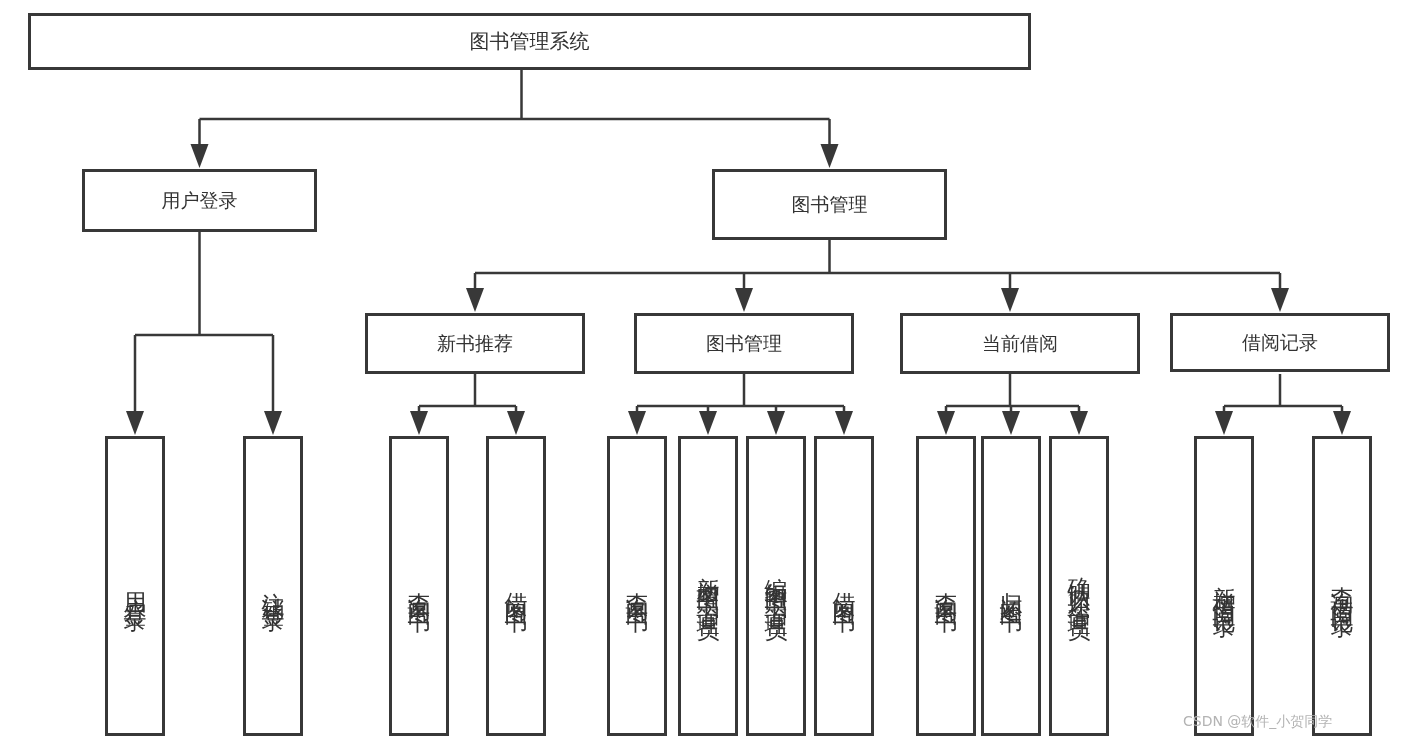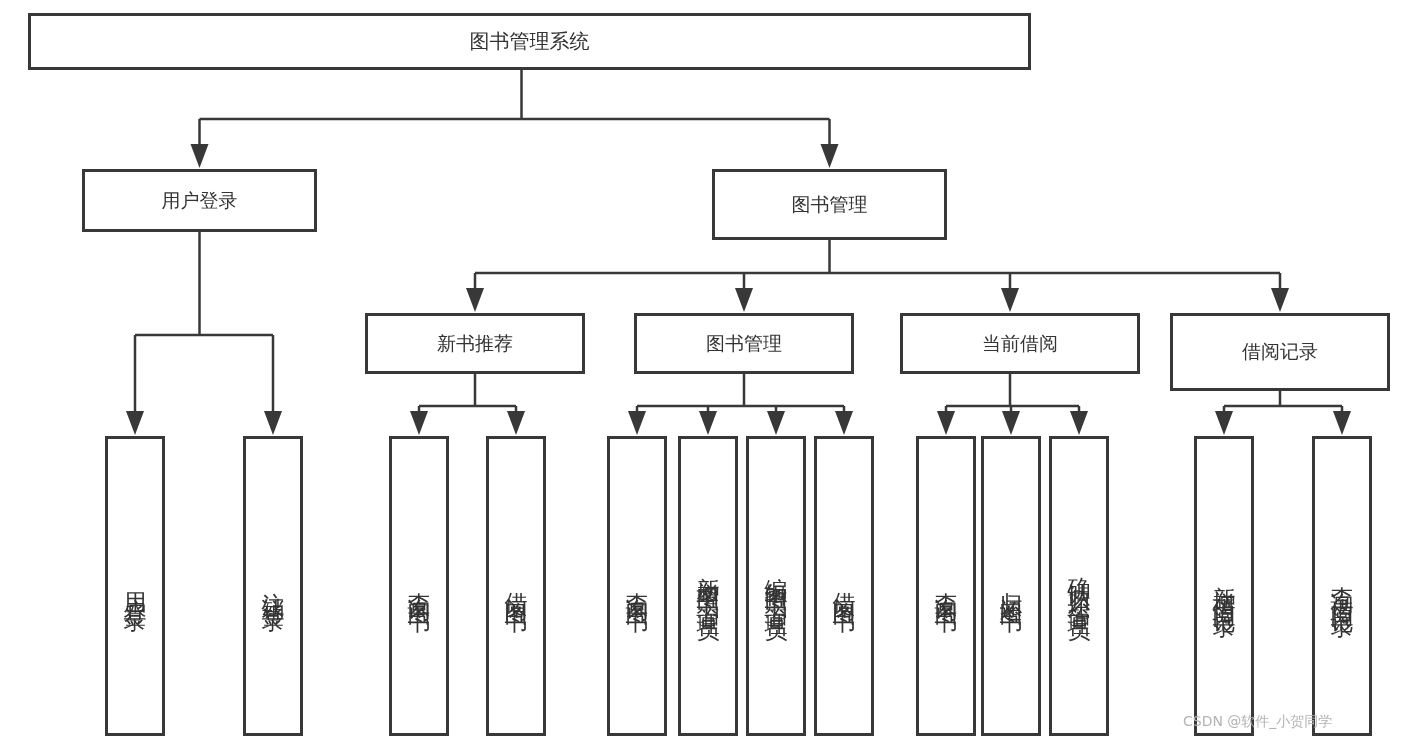--- a/index.html
+++ b/index.html
@@ -110,21 +110,21 @@
 
   <div class="node h3" style="left:365px;top:313px;width:220px;height:61px;">
     <span>新书推荐</span>
   </div>
   <div class="node h3" style="left:634px;top:313px;width:220px;height:61px;">
     <span>图书管理</span>
   </div>
   <div class="node h3" style="left:900px;top:313px;width:240px;height:61px;">
     <span>当前借阅</span>
   </div>
-  <div class="node h3" style="left:1170px;top:313px;width:220px;height:78px;">
+  <div class="node h3" style="left:1170px;top:313px;width:220px;height:59px;">
     <span>借阅记录</span>
   </div>
 
   <div class="vnode" style="left:105px;">
     <span>用户登录</span>
   </div>
   <div class="vnode" style="left:243px;">
     <span>注销登录</span>
   </div>
 

